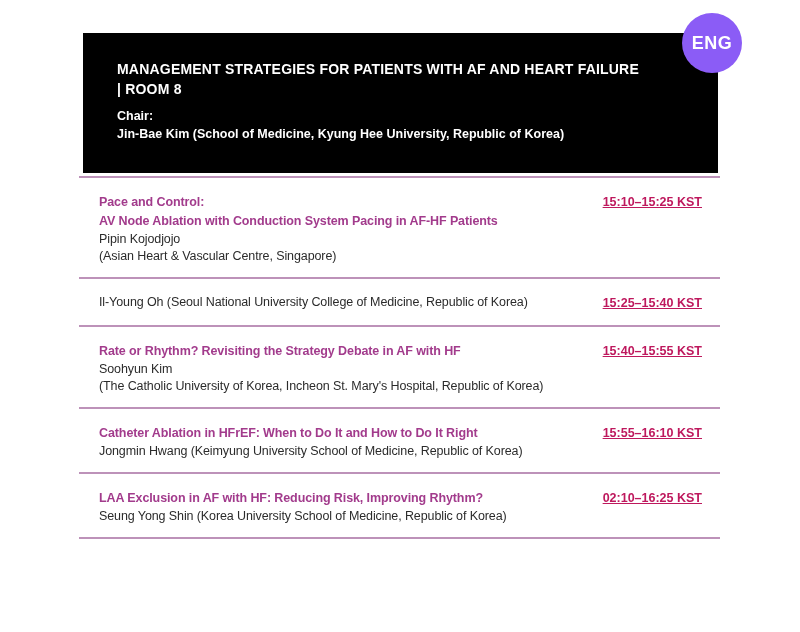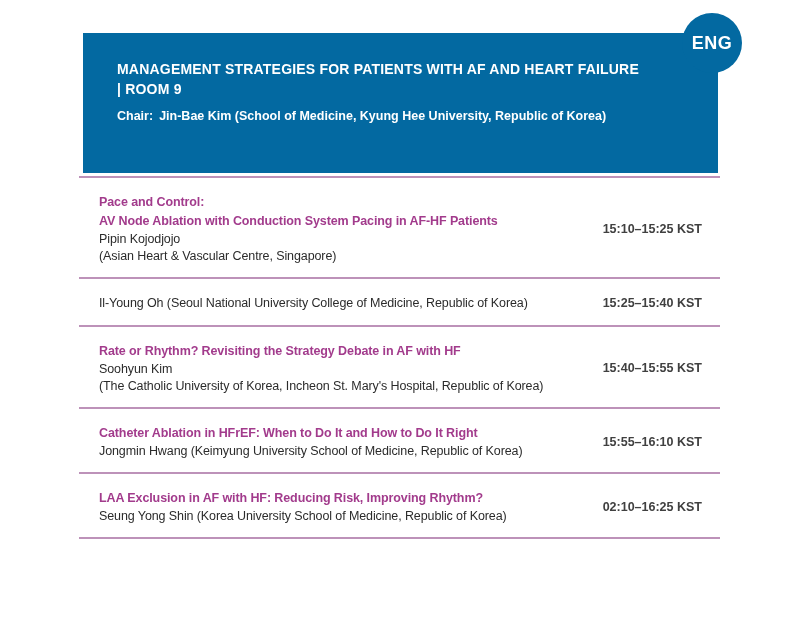--- a/index.html
+++ b/index.html
@@ -12,103 +12,105 @@
     font-family: "Liberation Sans", sans-serif;
     overflow: hidden;
   }
   
   .header-box {
     position: absolute;
     left: 83px;
     top: 33px;
     width: 635px;
     height: 140px;
-    background: #0369a1;
+    background: #000000;
     padding: 26px 28px 0 34px;
   }
   .header-title {
     color: #ffffff;
     font-weight: 700;
     font-size: 14px;
     line-height: 20px;
     letter-spacing: 0.2px;
   }
   .chair-row {
     display: flex;
     margin-top: 8px;
     color: #ffffff;
     font-weight: 700;
     font-size: 12.5px;
     line-height: 18px;
+    flex-direction: column;
   }
   .chair-label { margin-right: 6px; white-space: nowrap; }
   .chair-names div { white-space: nowrap; }
   .eng-badge {
     position: absolute;
     left: 682px;
     top: 13px;
     width: 60px;
     height: 60px;
     border-radius: 50%;
-    background: #0369a1;
+    background: #8b5cf6;
     color: #ffffff;
     font-weight: 700;
     font-size: 18px;
     letter-spacing: 0.5px;
     display: flex;
     align-items: center;
     justify-content: center;
   }
   
   .content {
     position: absolute;
     left: 79px;
     top: 176px;
     width: 641px;
   }
   .divider { height: 2px; background: #bd92b9; }
   .session {
     display: flex;
     justify-content: space-between;
-    align-items: center;
+    align-items: flex-start;
     gap: 3px;
     padding: 15px 18px 12px 20px;
   }
   .session-left { flex: 1 1 auto; min-width: 0; }
   .session-title {
     color: #a23b8c;
     font-weight: 700;
     font-size: 12.5px;
     line-height: 19px;
     letter-spacing: -0.1px;
   }
   .session-speaker {
     color: #2b2b2b;
     font-weight: 400;
     font-size: 12.5px;
     line-height: 17px;
     letter-spacing: -0.1px;
   }
   .session-time {
     flex: 0 0 auto;
-    color: #404040;
+    color: #be185d;
     font-weight: 700;
     font-size: 12.5px;
     line-height: 19px;
     white-space: nowrap;
+    text-decoration: underline;
   }
 </style>
 </head>
 <body>
 
 <div class="page">
 
   <div class="header-box">
     <div class="header-title">MANAGEMENT STRATEGIES FOR PATIENTS WITH AF AND HEART FAILURE</div>
-    <div class="header-title">| ROOM 9</div>
+    <div class="header-title">| ROOM 8</div>
     <div class="chair-row">
       <span class="chair-label">Chair:</span>
       <div class="chair-names">
         <div>Jin-Bae Kim (School of Medicine, Kyung Hee University, Republic of Korea)</div>
       </div>
     </div>
   </div>
 
   <div class="eng-badge">ENG</div>
 

